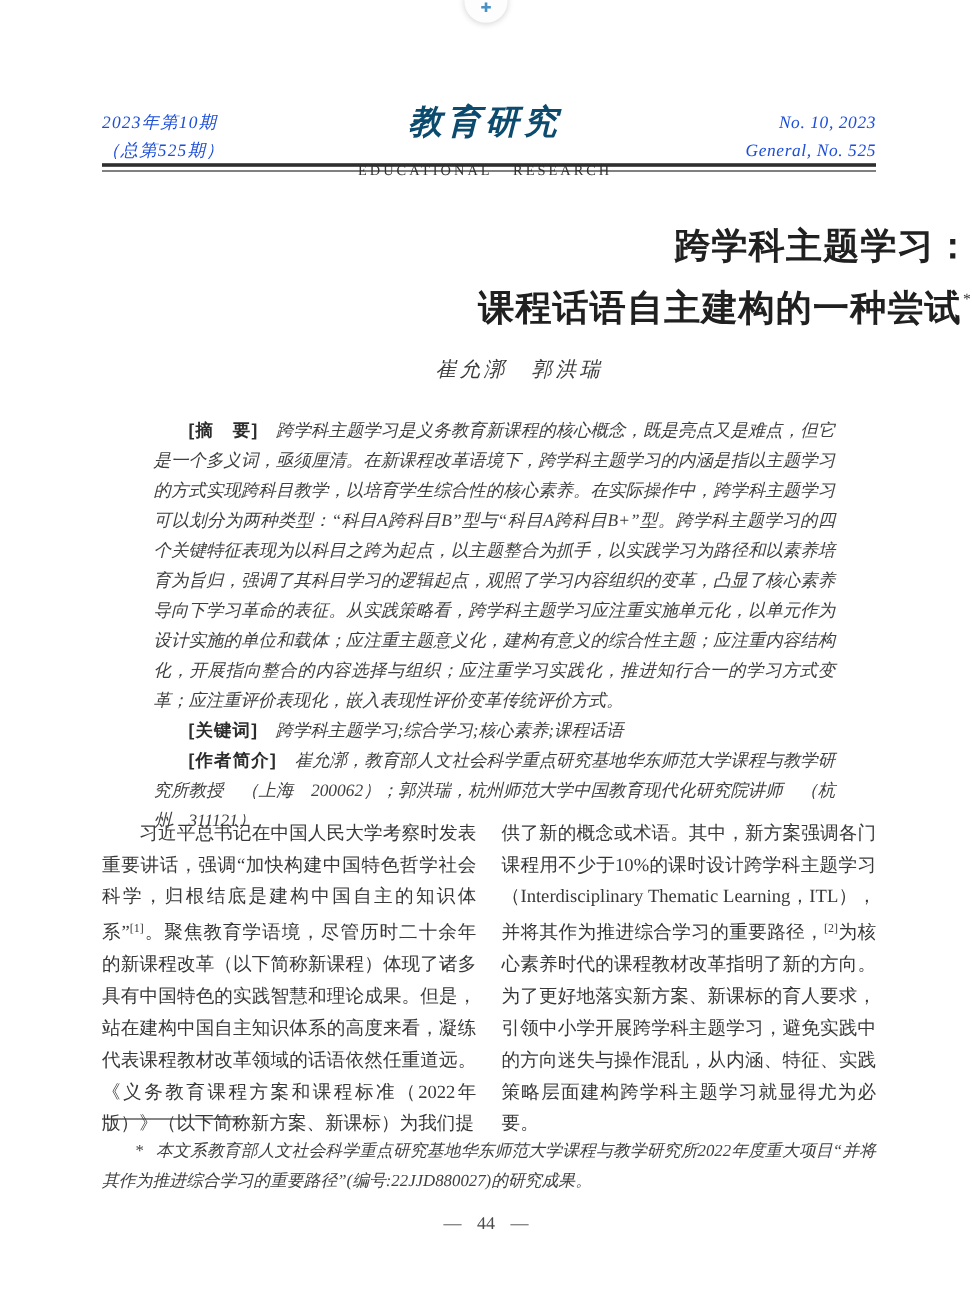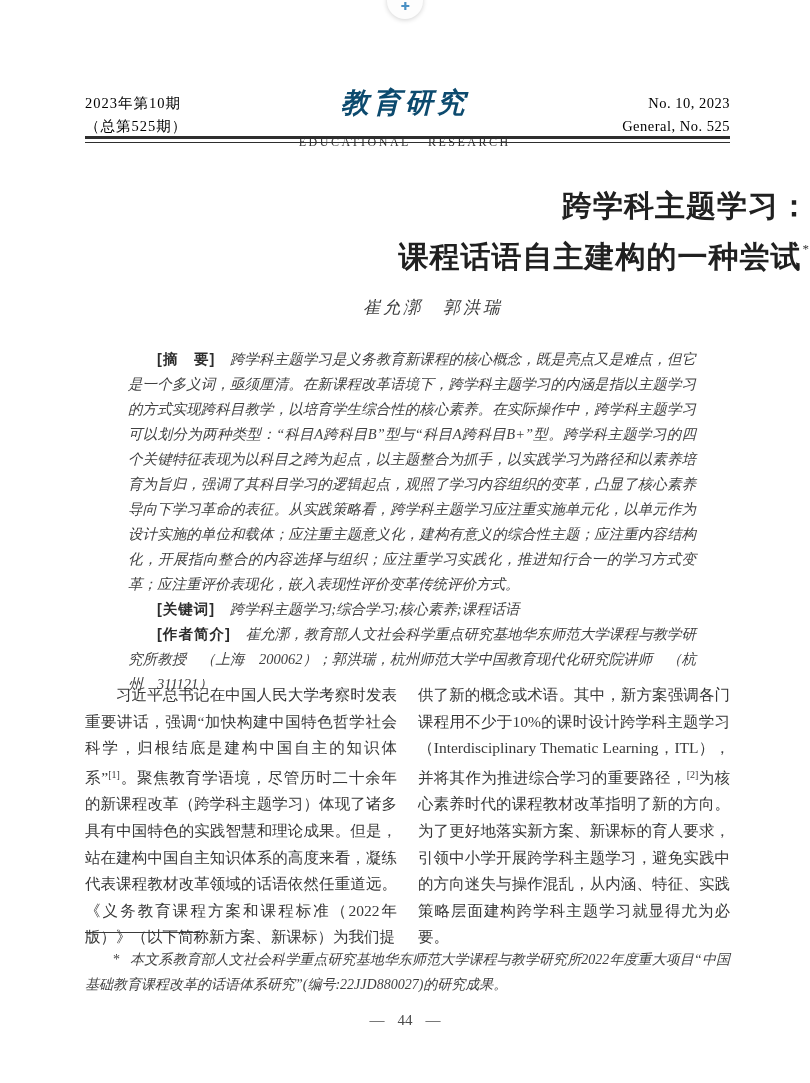--- a/index.html
+++ b/index.html
@@ -22,21 +22,21 @@
   }
   .float-btn .glyph{
     color:#4a90c4;font-size:11px;line-height:1;margin-bottom:7px;
     font-family:"DejaVu Sans",sans-serif;
   }
   
   .header{
     position:absolute;top:92px;left:85px;width:645px;
     display:flex;justify-content:space-between;align-items:flex-start;
   }
-  .hdr-issue{font-size:14.5px;line-height:23px;color:#000000;letter-spacing:1px;}
+  .hdr-issue{font-size:14.5px;line-height:23px;color:#1d4ed8;letter-spacing:1px;font-style:italic;}
   .hdr-issue.right{text-align:right;letter-spacing:.5px;}
   .hdr-center{text-align:center;margin-top:-4px;}
   .logo-cn{
     font-size:28px;font-weight:700;font-style:italic;
     letter-spacing:4px;color:#0c4a6e;line-height:30px;
     font-family:"Liberation Serif","DejaVu Serif",serif;
   }
   .logo-en{
     font-size:12px;color:#333;letter-spacing:2.5px;word-spacing:12px;
     line-height:16px;margin-top:16px;
@@ -134,30 +134,30 @@
     <p>
       <span class="front-label">[关键词]</span><span class="gap"></span><span>跨学科主题学习;综合学习;核心素养;课程话语</span>
     </p>
     <p>
       <span class="front-label">[作者简介]</span><span class="gap"></span><span>崔允漷，教育部人文社会科学重点研究基地华东师范大学课程与教学研究所教授　（上海　200062）；郭洪瑞，杭州师范大学中国教育现代化研究院讲师　（杭州　311121）</span>
     </p>
   </div>
 
   <div class="body-cols">
     <div class="col">
-      <p class="indent"><span>习近平总书记在中国人民大学考察时发表重要讲话，强调“加快构建中国特色哲学社会科学，归根结底是建构中国自主的知识体系”</span><sup>[1]</sup><span>。聚焦教育学语境，尽管历时二十余年的新课程改革（跨学科主题学习）体现了诸多具有中国特色的实践智慧和理论成果。但是，站在建构中国自主知识体系的高度来看，凝练代表课程教材改革领域的话语依然任重道远。《义务教育课程方案和课程标准（2022年版）》（以下简称新方案、新课标）为我们提</span></p>
+      <p class="indent"><span>习近平总书记在中国人民大学考察时发表重要讲话，强调“加快构建中国特色哲学社会科学，归根结底是建构中国自主的知识体系”</span><sup>[1]</sup><span>。聚焦教育学语境，尽管历时二十余年的新课程改革（以下简称新课程）体现了诸多具有中国特色的实践智慧和理论成果。但是，站在建构中国自主知识体系的高度来看，凝练代表课程教材改革领域的话语依然任重道远。《义务教育课程方案和课程标准（2022年版）》（以下简称新方案、新课标）为我们提</span></p>
     </div>
     <div class="col">
       <p><span>供了新的概念或术语。其中，新方案强调各门课程用不少于10%的课时设计跨学科主题学习（Interdisciplinary Thematic Learning，ITL），并将其作为推进综合学习的重要路径，</span><sup>[2]</sup><span>为核心素养时代的课程教材改革指明了新的方向。为了更好地落实新方案、新课标的育人要求，引领中小学开展跨学科主题学习，避免实践中的方向迷失与操作混乱，从内涵、特征、实践策略层面建构跨学科主题学习就显得尤为必要。</span></p>
     </div>
   </div>
 
   <div class="fn-rule"></div>
   <div class="footnote">
-    <p><span class="fn-marker">*</span><span>本文系教育部人文社会科学重点研究基地华东师范大学课程与教学研究所2022年度重大项目“中国基础教育课程改革的话语体系研究”(编号:22JJD880027)的研究成果。</span></p>
+    <p><span class="fn-marker">*</span><span>本文系教育部人文社会科学重点研究基地华东师范大学课程与教学研究所2022年度重大项目“并将其作为推进综合学习的重要路径”(编号:22JJD880027)的研究成果。</span></p>
   </div>
 
   <div class="page-num">
     <span>—</span>
     <span>44</span>
     <span>—</span>
   </div>
 
 </div>
 

